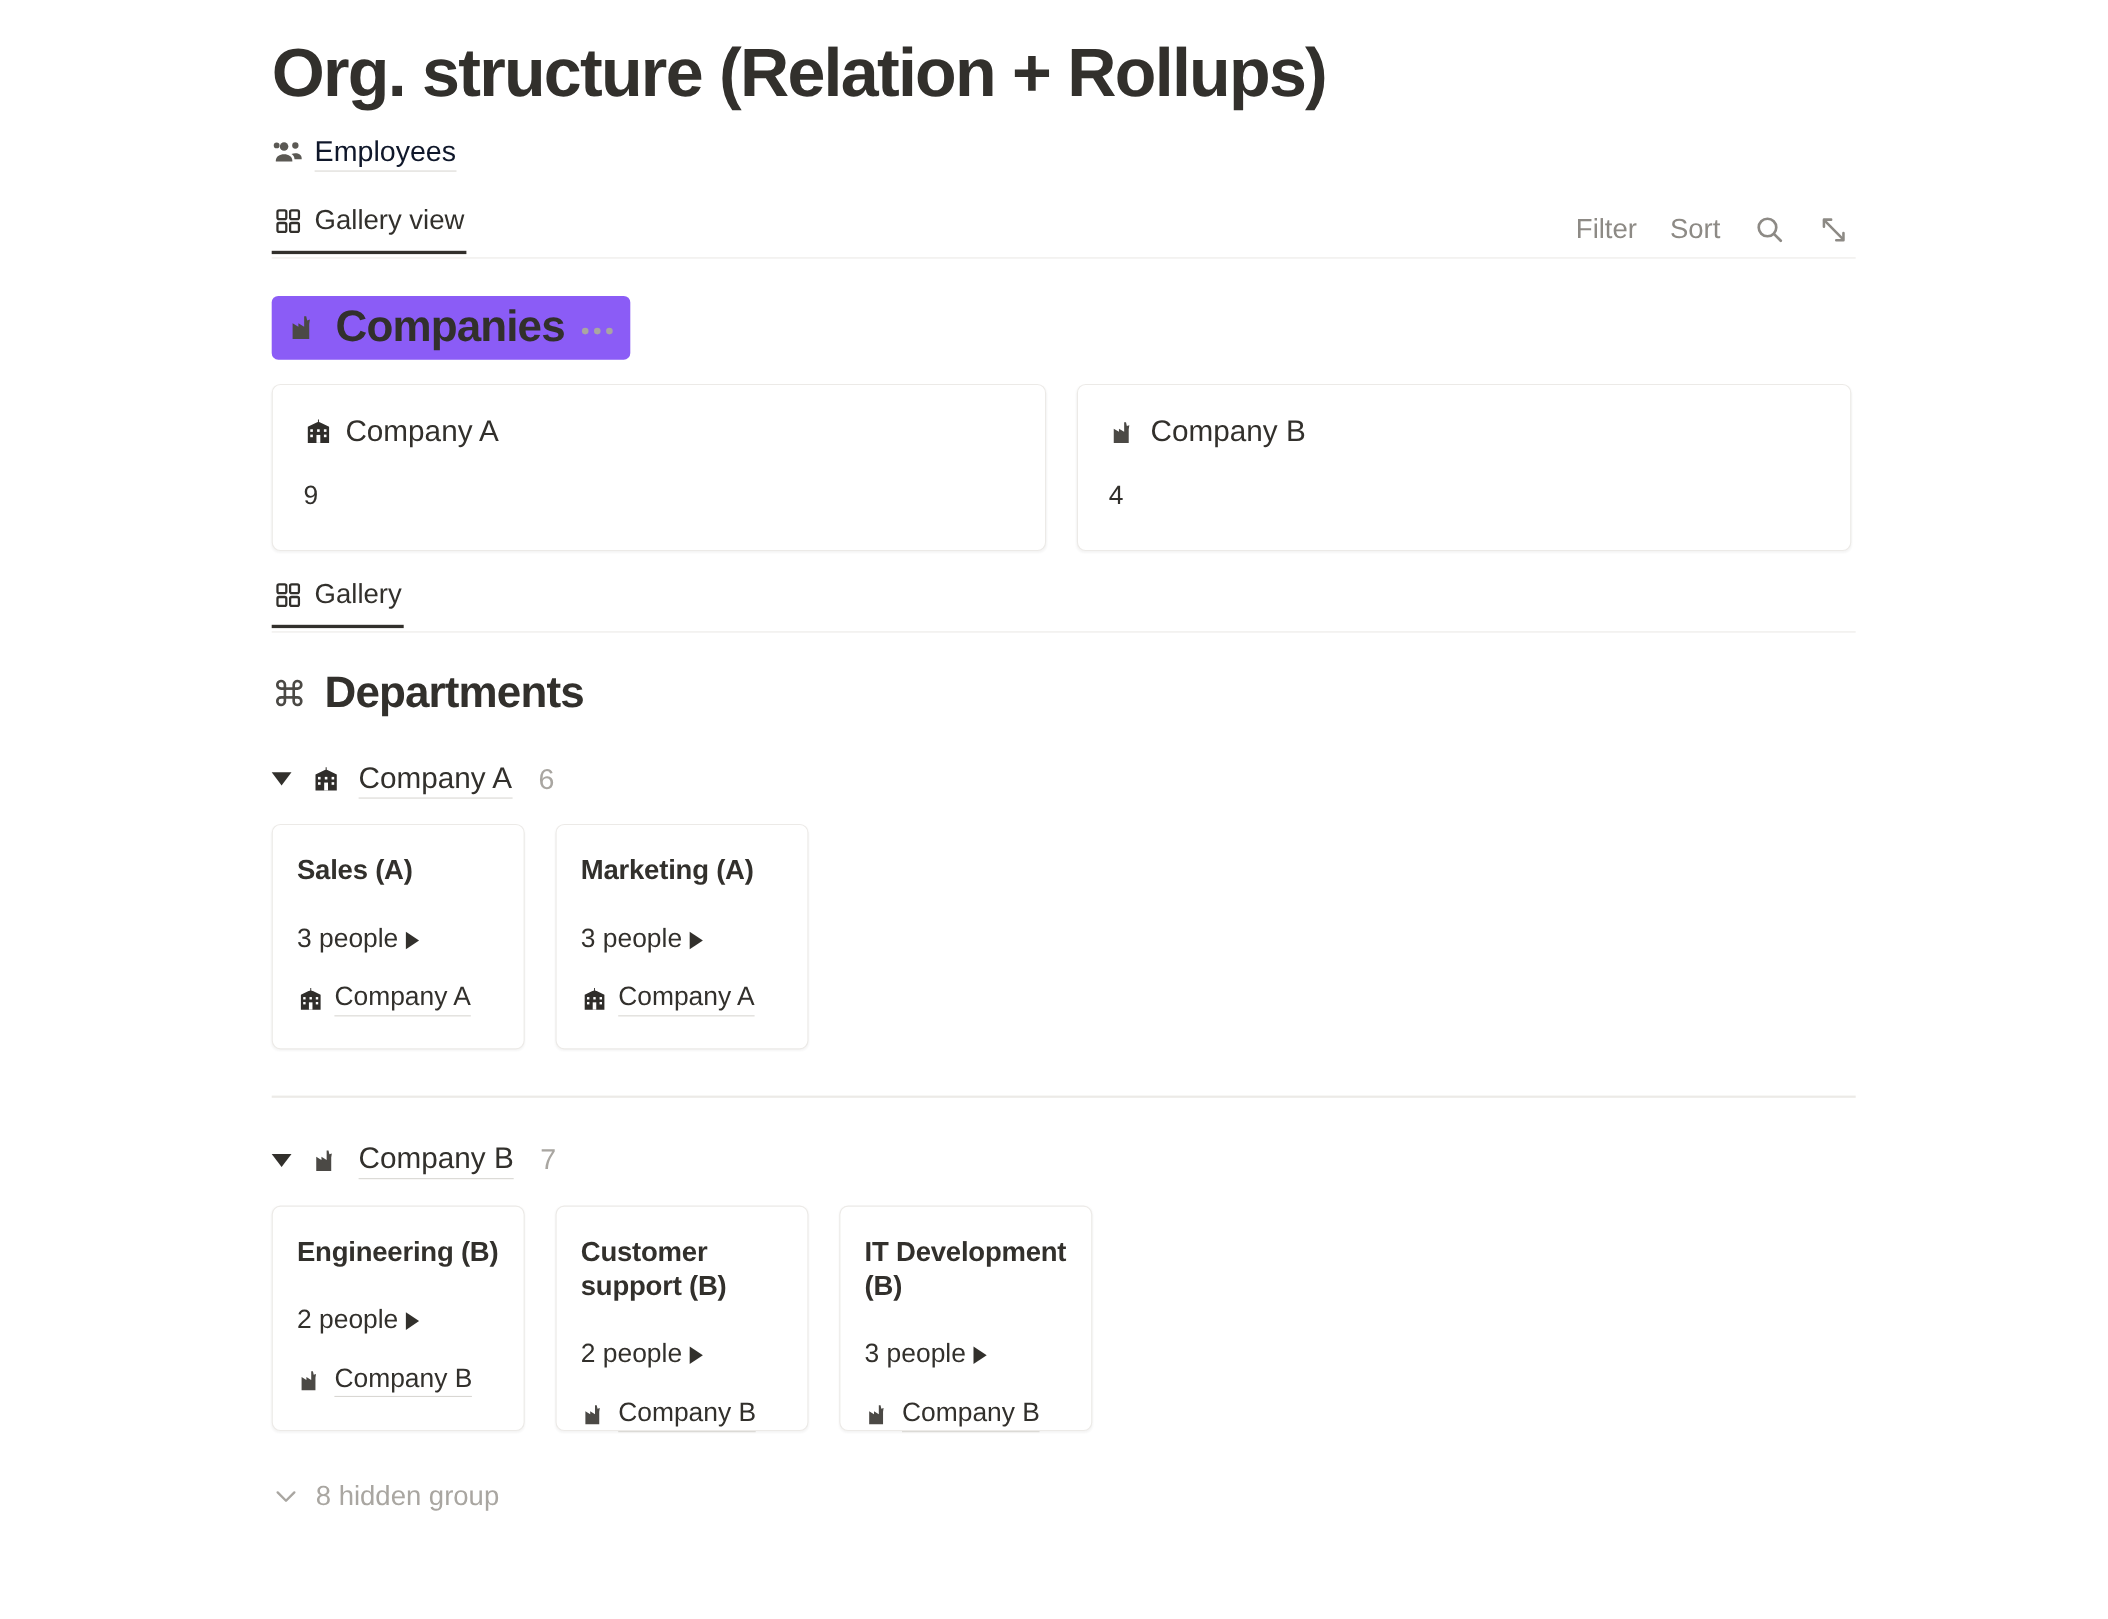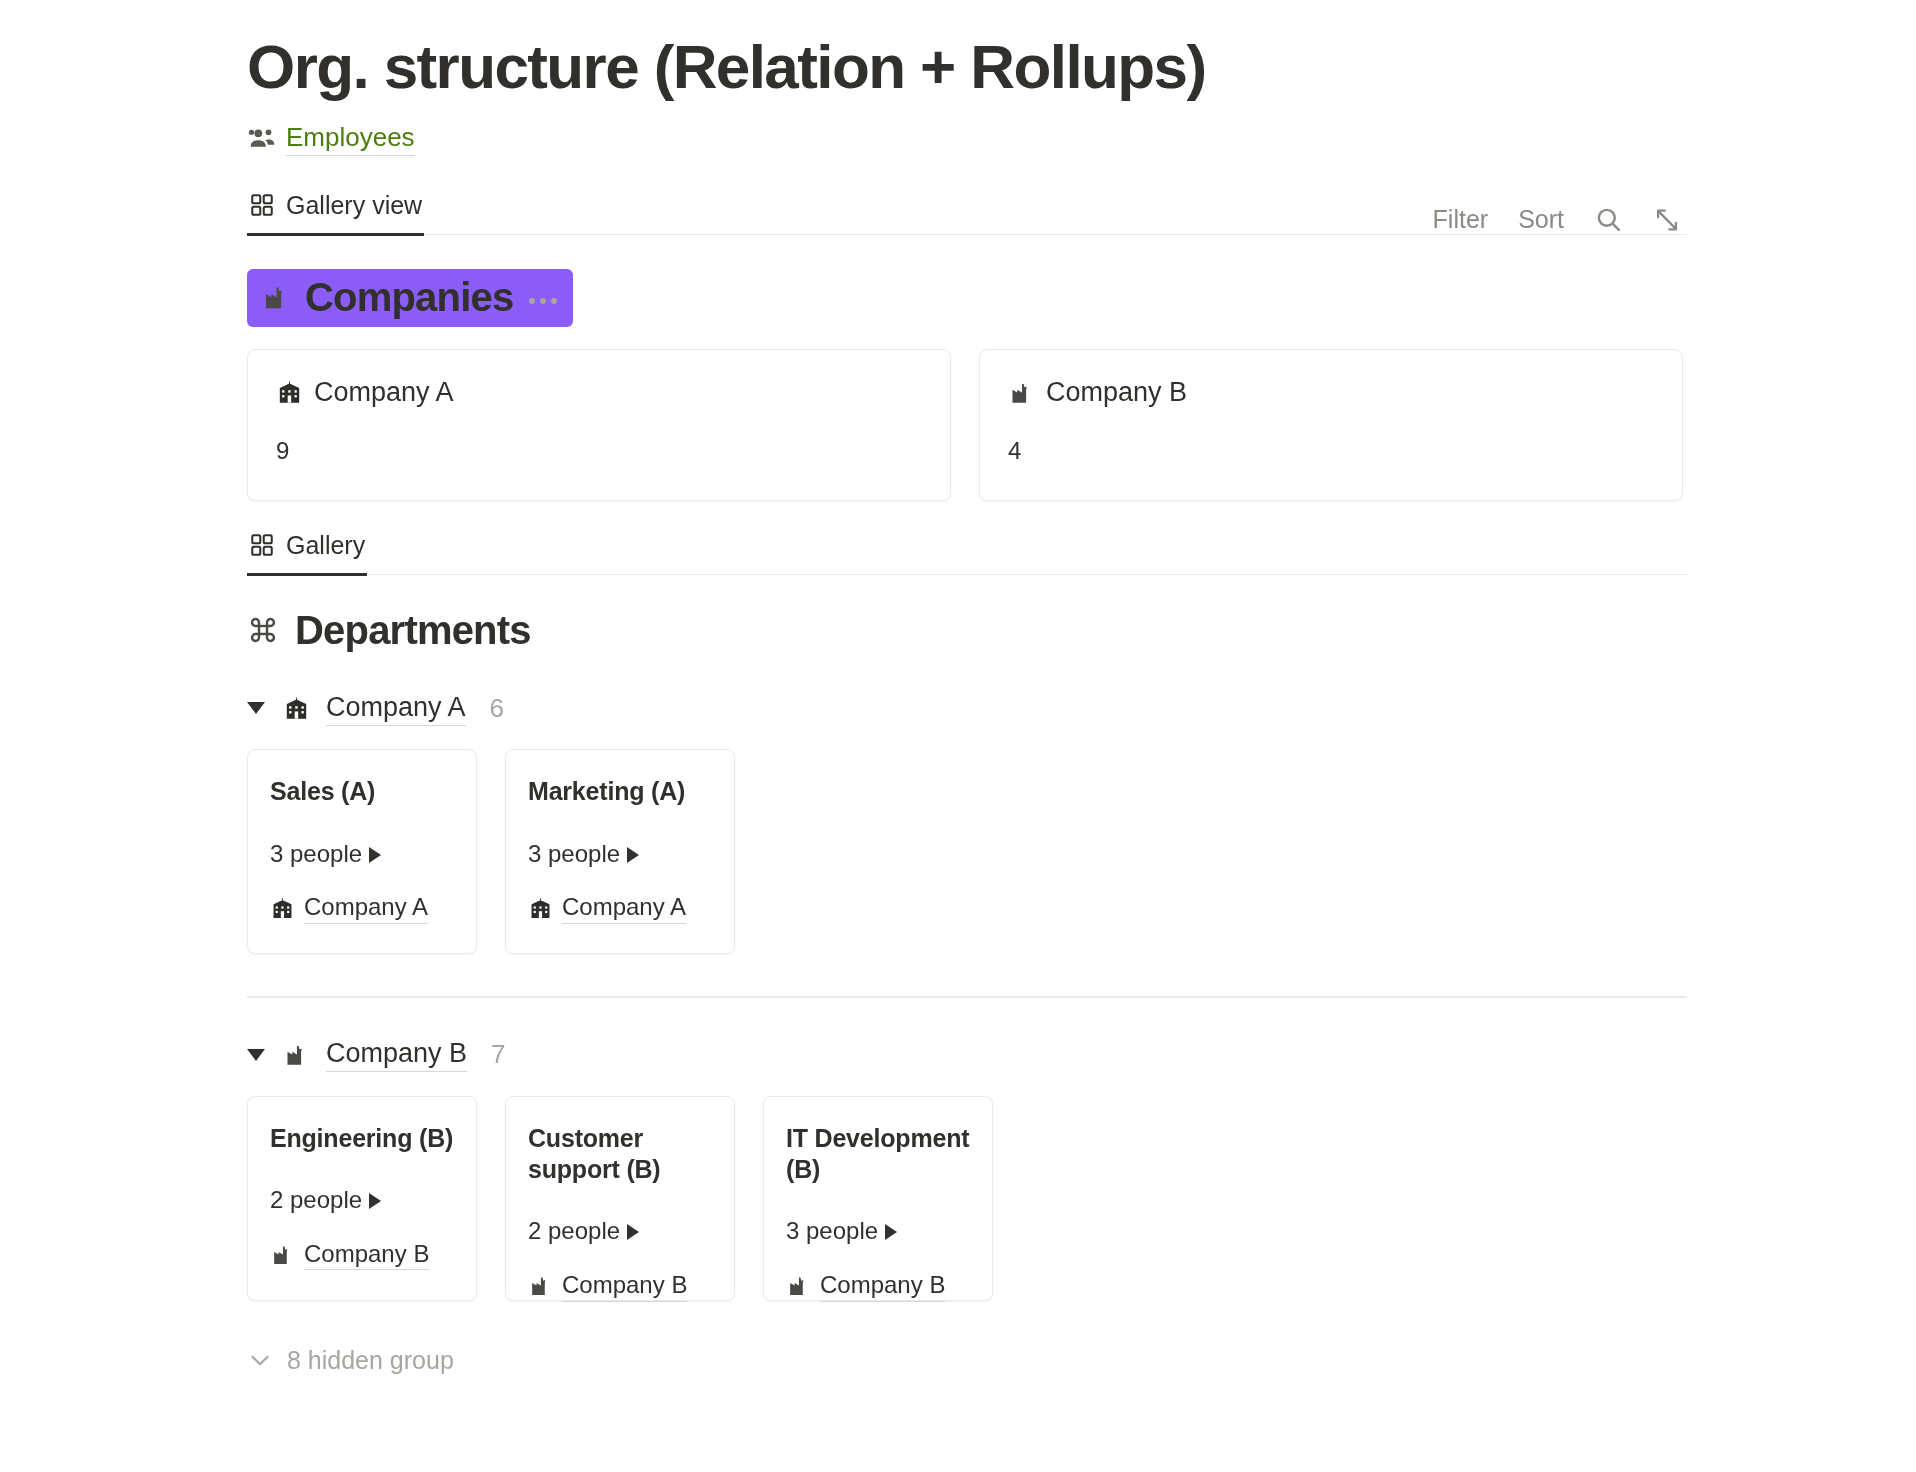--- a/index.html
+++ b/index.html
@@ -41,38 +41,38 @@
   
   .source-row {
     display: flex;
     align-items: center;
     gap: 9px;
     margin-top: 20px;
     height: 34px;
   }
   .source-link {
     font-size: 26px;
-    color: #4d7c0f;
+    color: #0f172a;
     font-weight: 400;
     border-bottom: 1.5px solid #d9d7d3;
     line-height: 1.25;
     padding-bottom: 1px;
     cursor: pointer;
   }
   .icon { display: inline-flex; align-items: center; justify-content: center; flex: none; }
   .icon svg { display: block; }
 
   
   .viewbar {
     position: relative;
     margin-top: 24px;
     height: 56px;
     border-bottom: 1.5px solid #eceae7;
     display: flex;
-    align-items: flex-end;
+    align-items: center;
   }
   .viewtab {
     display: flex;
     align-items: center;
     gap: 11px;
     padding: 4px 14px 16px 2px;
     position: relative;
     cursor: pointer;
   }
   .viewtab .label {

